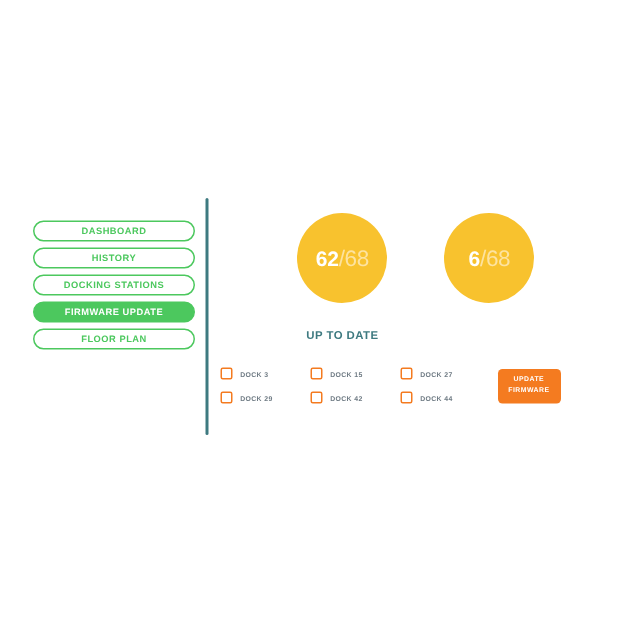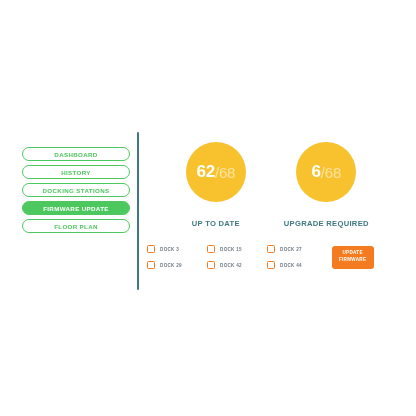--- a/index.html
+++ b/index.html
@@ -94,21 +94,21 @@
     width: 60px;
     height: 60px;
     border-radius: 50%;
     background: #F8C22E;
     display: flex;
     align-items: center;
     justify-content: center;
     color: #ffffff;
   }
   .donut .num {
-    font-size: 17px;
+    font-size: 14px;
     font-weight: bold;
     letter-spacing: -0.2px;
   }
   .donut .den {
     font-size: 15px;
     font-weight: normal;
     color: #FDE3A0;
     letter-spacing: -0.2px;
   }
   .stat-label {
@@ -212,21 +212,20 @@
           </div>
           <div class="stat-label">UP TO DATE</div>
         </div>
 
         <div class="stat">
           <div class="donut">
             <span class="num">6</span>
             <span class="den">/</span>
             <span class="den">68</span>
           </div>
-          <div class="stat-label">UPGRADE REQUIRED</div>
         </div>
       </div>
 
       <div class="bottom-row">
         <div class="dock-grid">
           <label class="dock-item">
             <span class="checkbox"></span>
             <span class="dock-label">DOCK 3</span>
           </label>
           <label class="dock-item">

